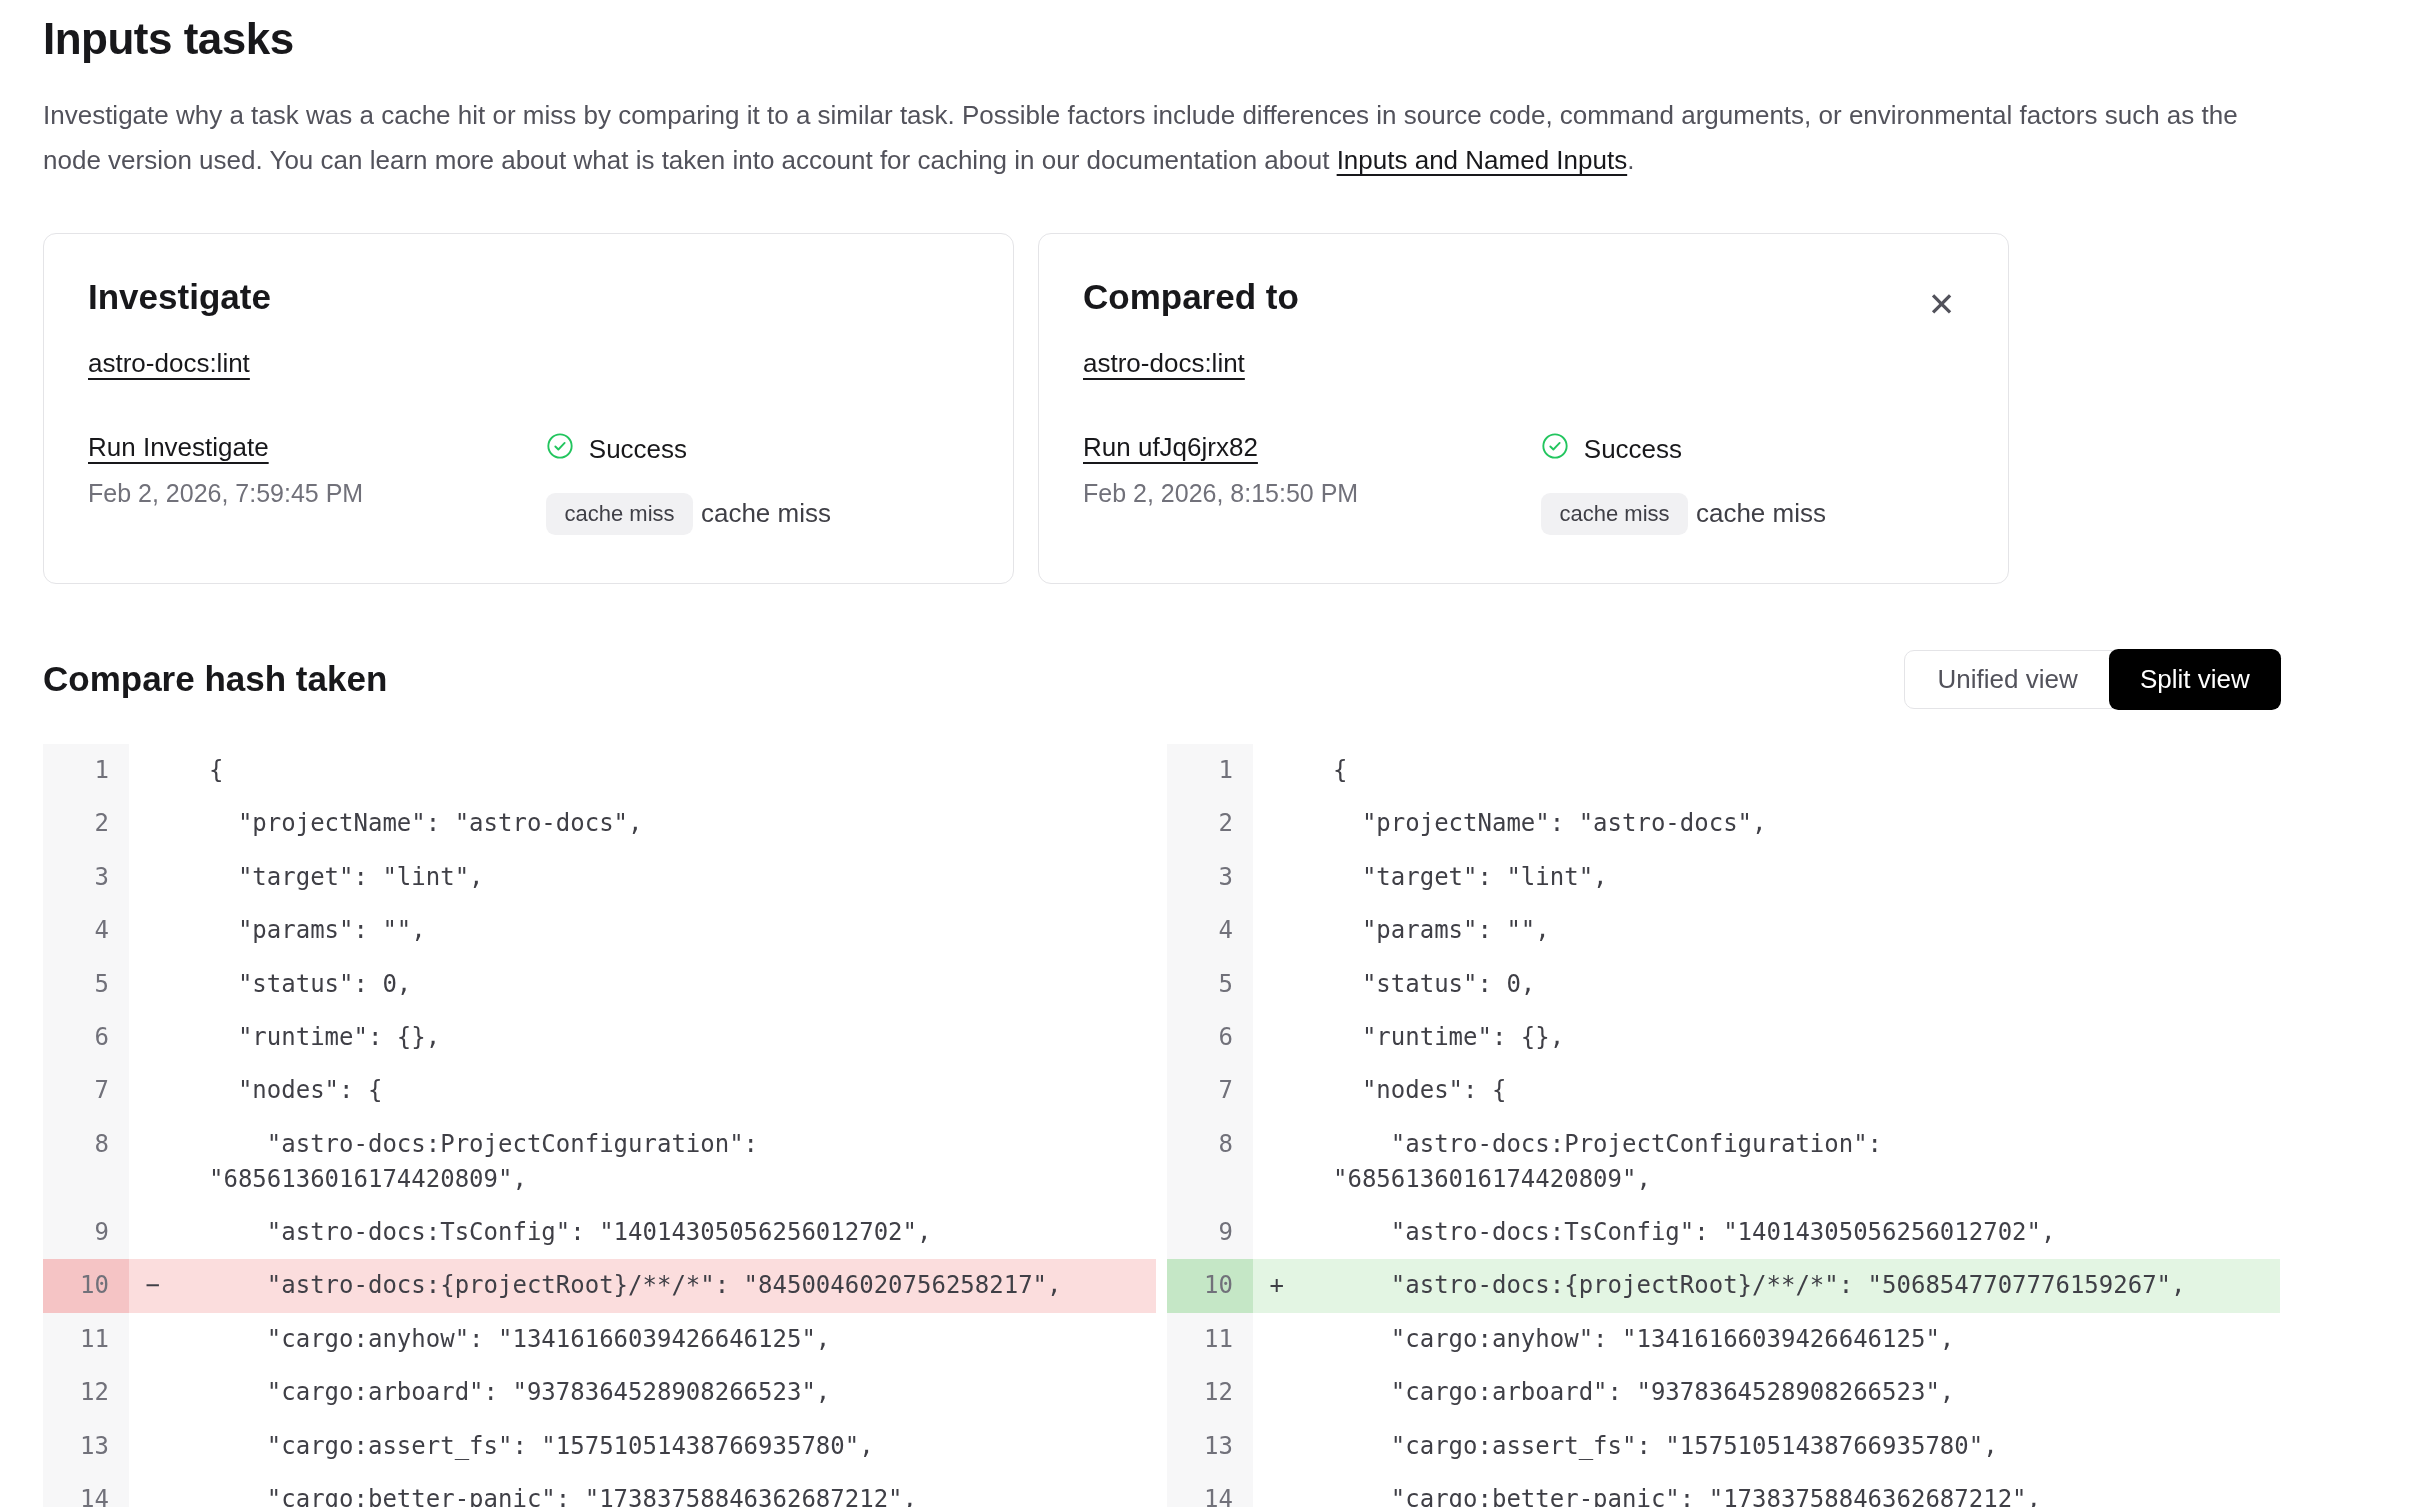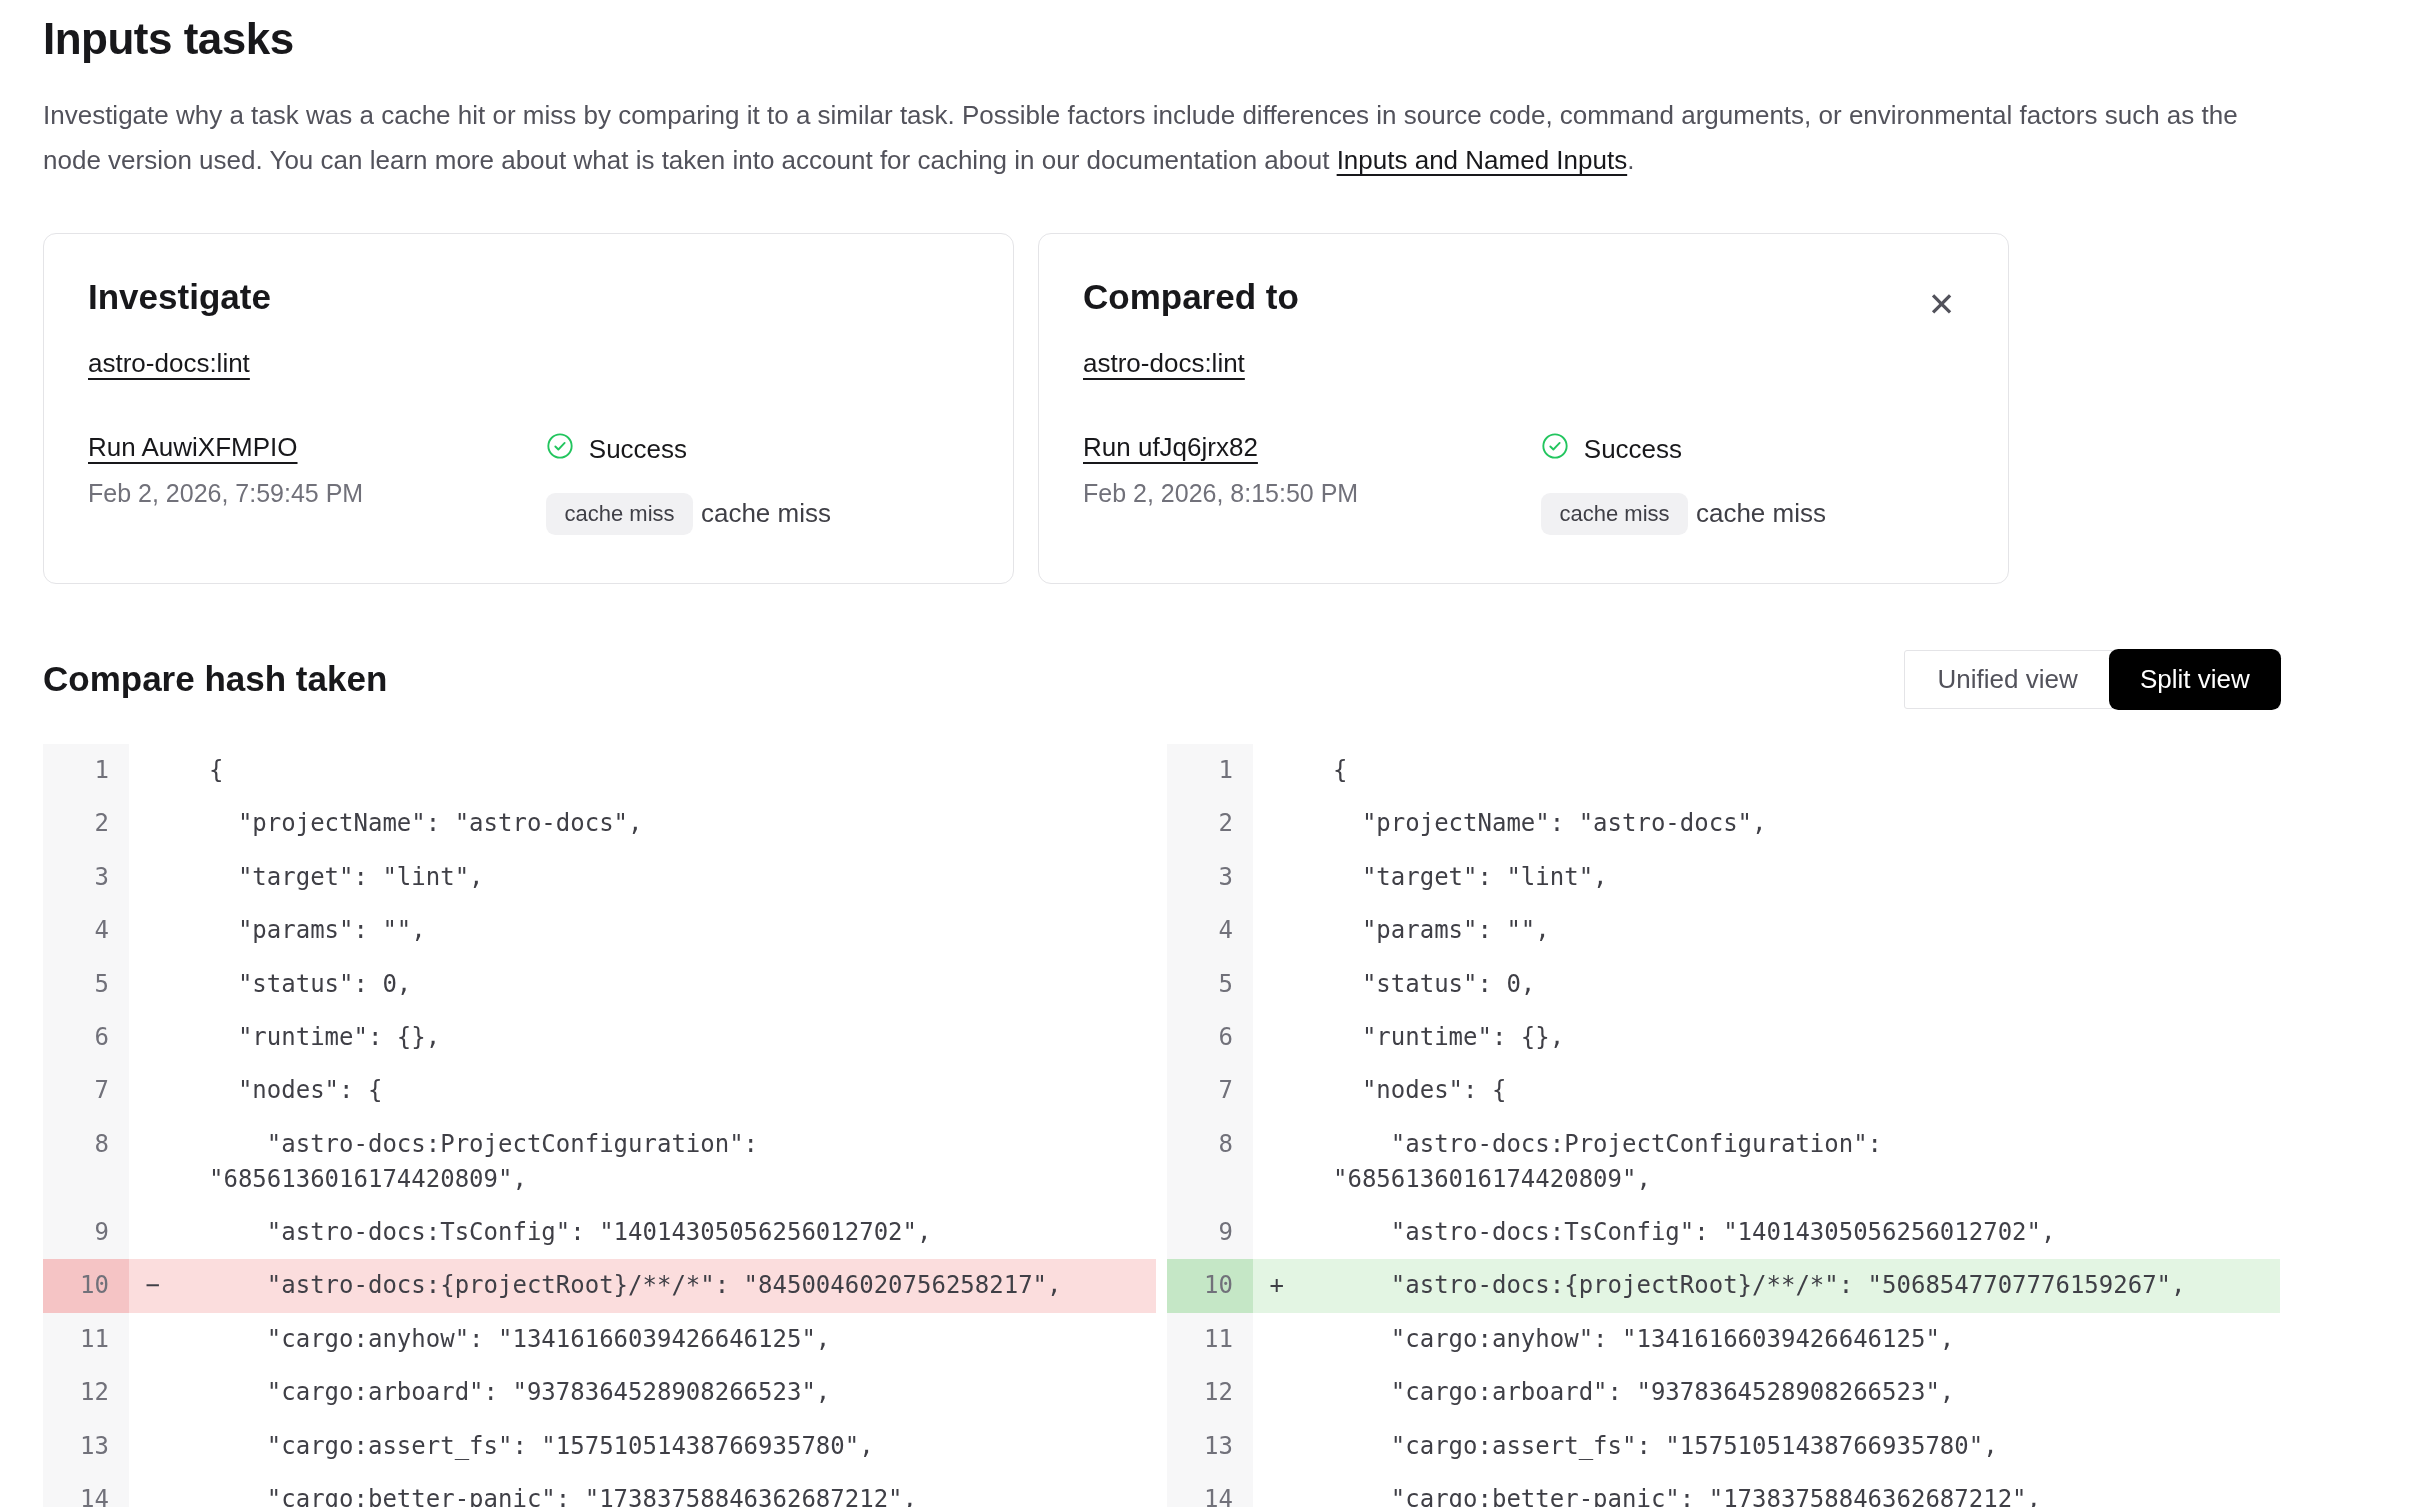--- a/index.html
+++ b/index.html
@@ -42,21 +42,21 @@
   .cache-text { font-size:26px; color:#3f3f46; }
   .close-btn {
     position:absolute; top:50px; right:46px; width:41px; height:41px;
     display:flex; align-items:center; justify-content:center;
     font-size:33px; font-weight:300; color:#52525b; cursor:pointer; background:none; border:none;
   }
 
   
   .hash-header { display:flex; align-items:center; justify-content:space-between; margin-top:66px; width:2237px; }
   .hash-title { font-size:35px; font-weight:700; margin:0; }
-  .view-toggle { display:inline-flex; align-items:center; border:1.8px solid #e4e4e7; border-radius:3px; background:#fff; }
+  .view-toggle { display:inline-flex; align-items:center; border:1.8px solid #e4e4e7; border-radius:10px; background:#fff; }
   .toggle-btn {
     border:none; background:transparent; font-family:"Liberation Sans", sans-serif;
     font-size:26px; color:#52525b; padding:0 33px; height:57px; cursor:pointer; border-radius:11px;
   }
   .toggle-btn.selected {
     background:#000000; color:#ffffff; height:61px; margin:-1.8px; padding:0 31px; border-radius:9.2px;
   }
 
   
   .diff-wrap { display:flex; gap:11px; margin-top:35px; width:2237px; align-items:flex-start; }
@@ -90,21 +90,21 @@
 
   <p class="page-desc"><span>Investigate why a task was a cache hit or miss by comparing it to a similar task. Possible factors include differences in source code, command arguments, or environmental factors such as the node version used. You can learn more about what is taken into account for caching in our documentation about </span><a class="doc-link">Inputs and Named Inputs</a><span>.</span></p>
 
   <div class="cards">
 
     <div class="card">
       <h2 class="card-title">Investigate</h2>
       <a class="task-link">astro-docs:lint</a>
       <div class="card-bottom">
         <div class="card-col-left">
-          <a class="run-link">Run AuwiXFMPIO</a>
+          <a class="run-link">Run Investigate</a>
           <div class="run-date">Feb 2, 2026, 7:59:45 PM</div>
         </div>
         <div class="card-col-right">
           <div class="status-row">
             <span class="status-icon">
               <svg width="28" height="28" viewBox="0 0 24 24">
                   <circle cx="12" cy="12" r="10" fill="none" stroke="#22c55e" stroke-width="1.6"></circle>
                   <path d="M8 12.4l2.6 2.6L16 9.4" fill="none" stroke="#22c55e" stroke-width="1.6" stroke-linecap="round" stroke-linejoin="round"></path>
                 </svg>
             </span>

